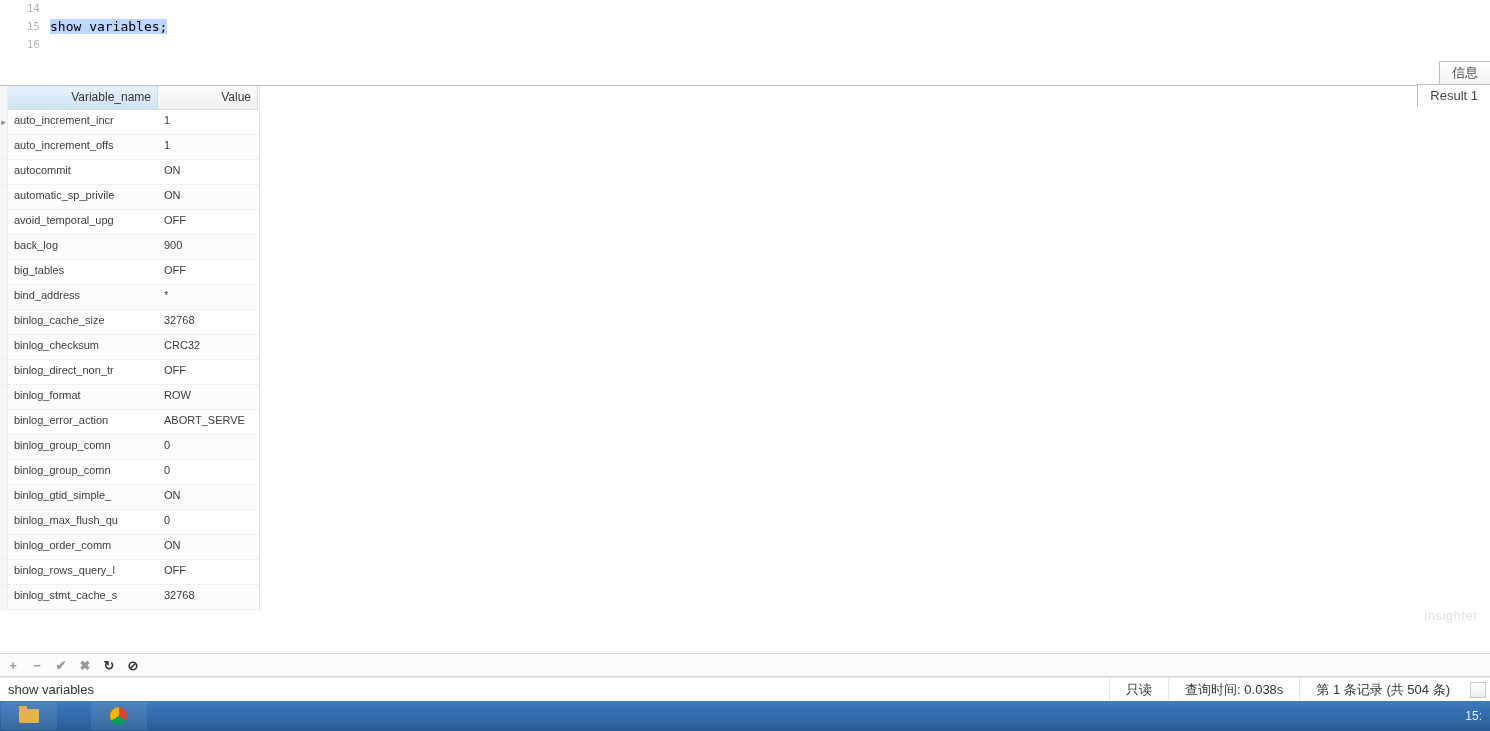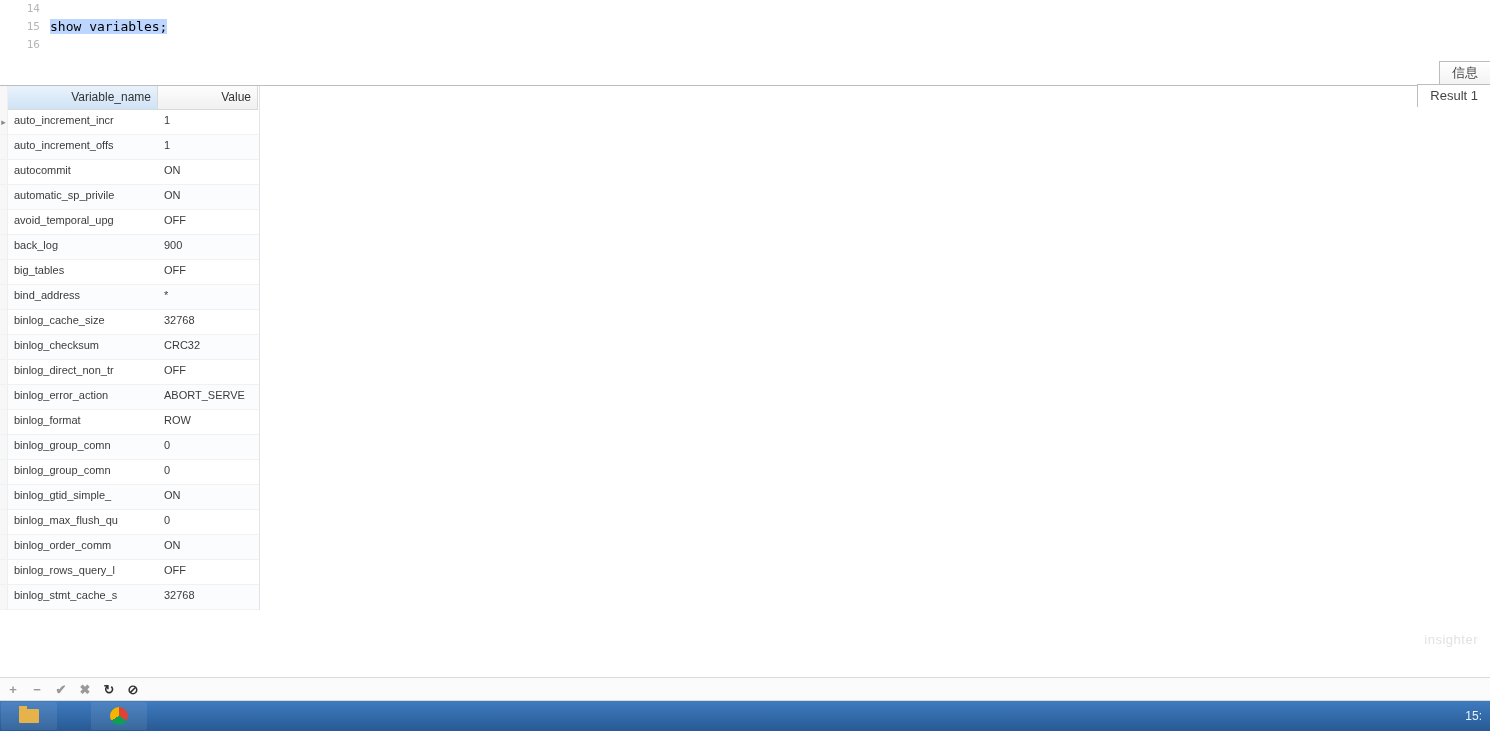--- a/index.html
+++ b/index.html
@@ -137,27 +137,27 @@
             <div class="cell col-name">binlog_checksum</div>
             <div class="cell col-val">CRC32</div>
           </div>
           <div class="row">
             <div class="marker"></div>
             <div class="cell col-name">binlog_direct_non_tr</div>
             <div class="cell col-val">OFF</div>
           </div>
           <div class="row">
             <div class="marker"></div>
+            <div class="cell col-name">binlog_format</div>
+            <div class="cell col-val">ROW</div>
+          </div>
+          <div class="row">
+            <div class="marker"></div>
             <div class="cell col-name">binlog_error_action</div>
             <div class="cell col-val">ABORT_SERVE</div>
-          </div>
-          <div class="row">
-            <div class="marker"></div>
-            <div class="cell col-name">binlog_format</div>
-            <div class="cell col-val">ROW</div>
           </div>
           <div class="row">
             <div class="marker"></div>
             <div class="cell col-name">binlog_group_comn</div>
             <div class="cell col-val">0</div>
           </div>
           <div class="row">
             <div class="marker"></div>
             <div class="cell col-name">binlog_group_comn</div>
             <div class="cell col-val">0</div>
@@ -194,20 +194,28 @@
 
   <div class="toolbar">
     <span class="tbtn">+</span>
     <span class="tbtn">−</span>
     <span class="tbtn">✔</span>
     <span class="tbtn">✖</span>
     <span class="tbtn dark">↻</span>
     <span class="tbtn dark">⊘</span>
   </div>
 
+  <div class="status">
+    <div class="left">show variables</div>
+    <div class="spacer"></div>
+    <div class="seg">只读</div>
+    <div class="seg">查询时间: 0.038s</div>
+    <div class="seg">第 1 条记录 (共 504 条)</div>
+    <div class="endbox"></div>
+  </div>
 
   <div class="taskbar">
     <div class="tb-item">
         <div class="tb-folder"></div>
       </div>
     <div class="tb-item">
         <div class="tb-chrome"></div>
       </div>
     <div class="tb-clock">15:</div>
   </div>

